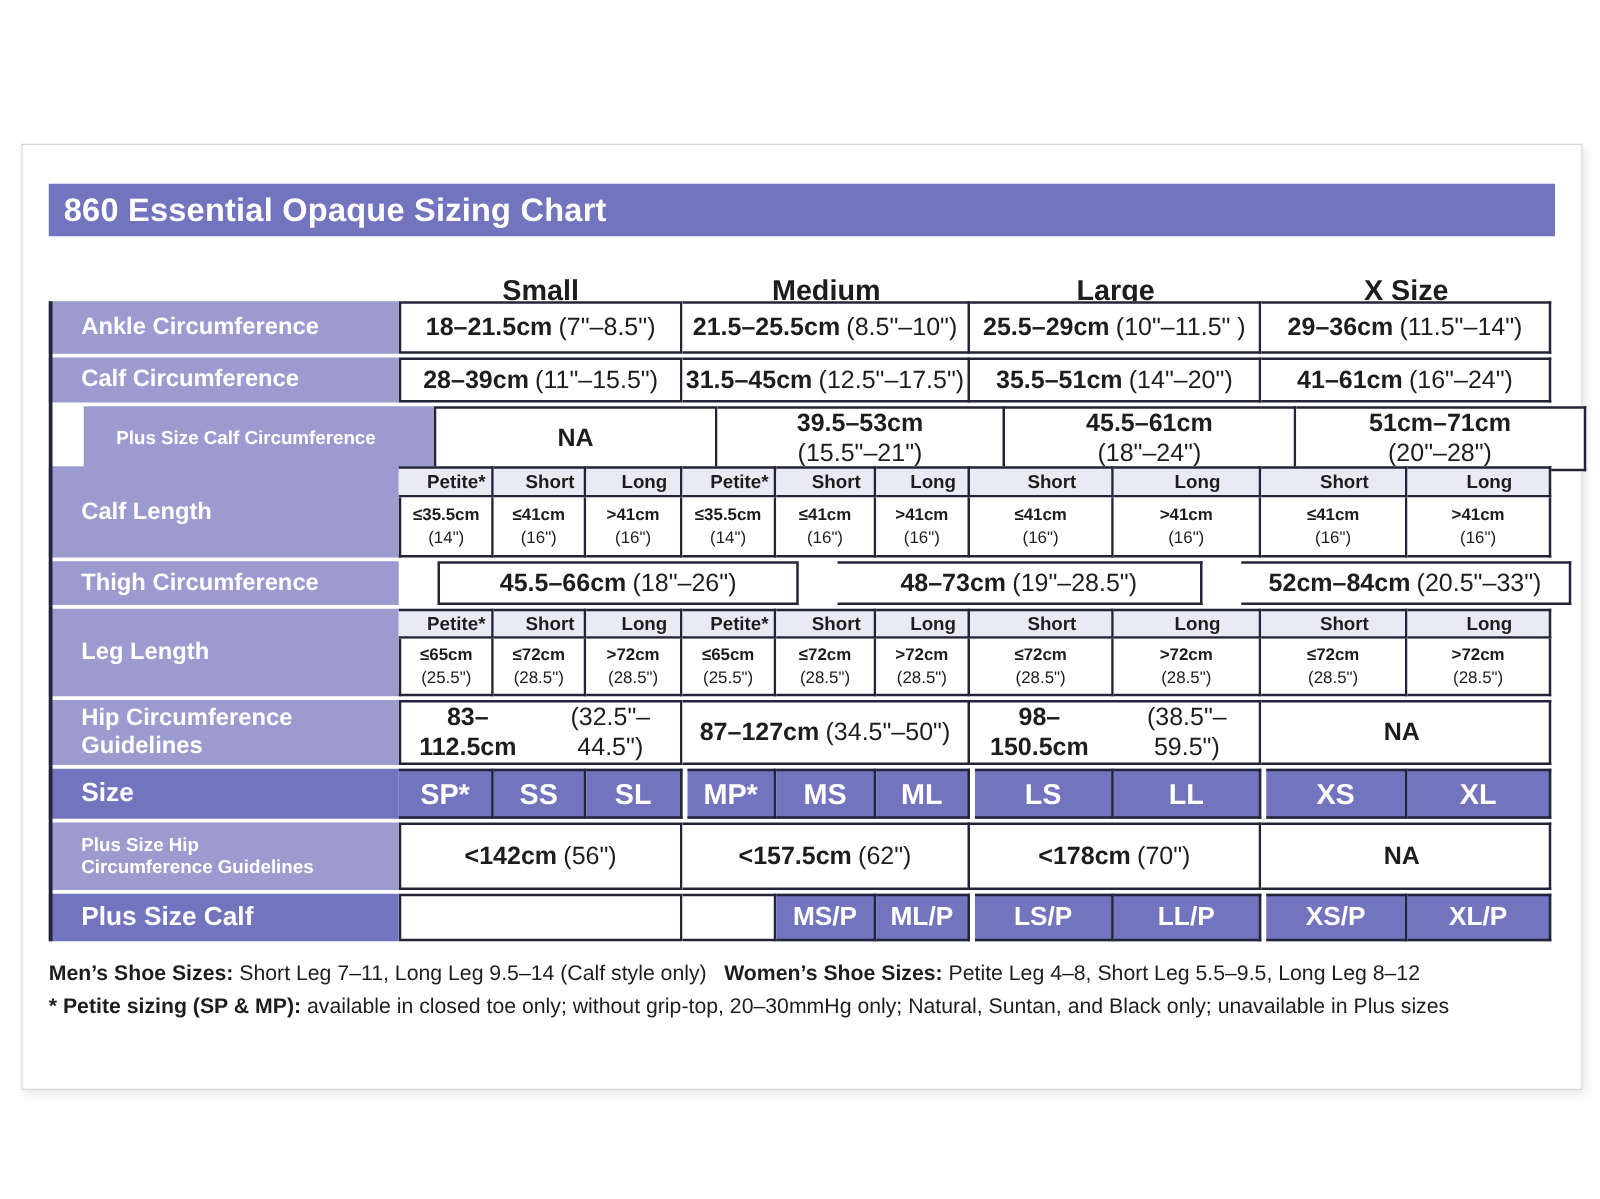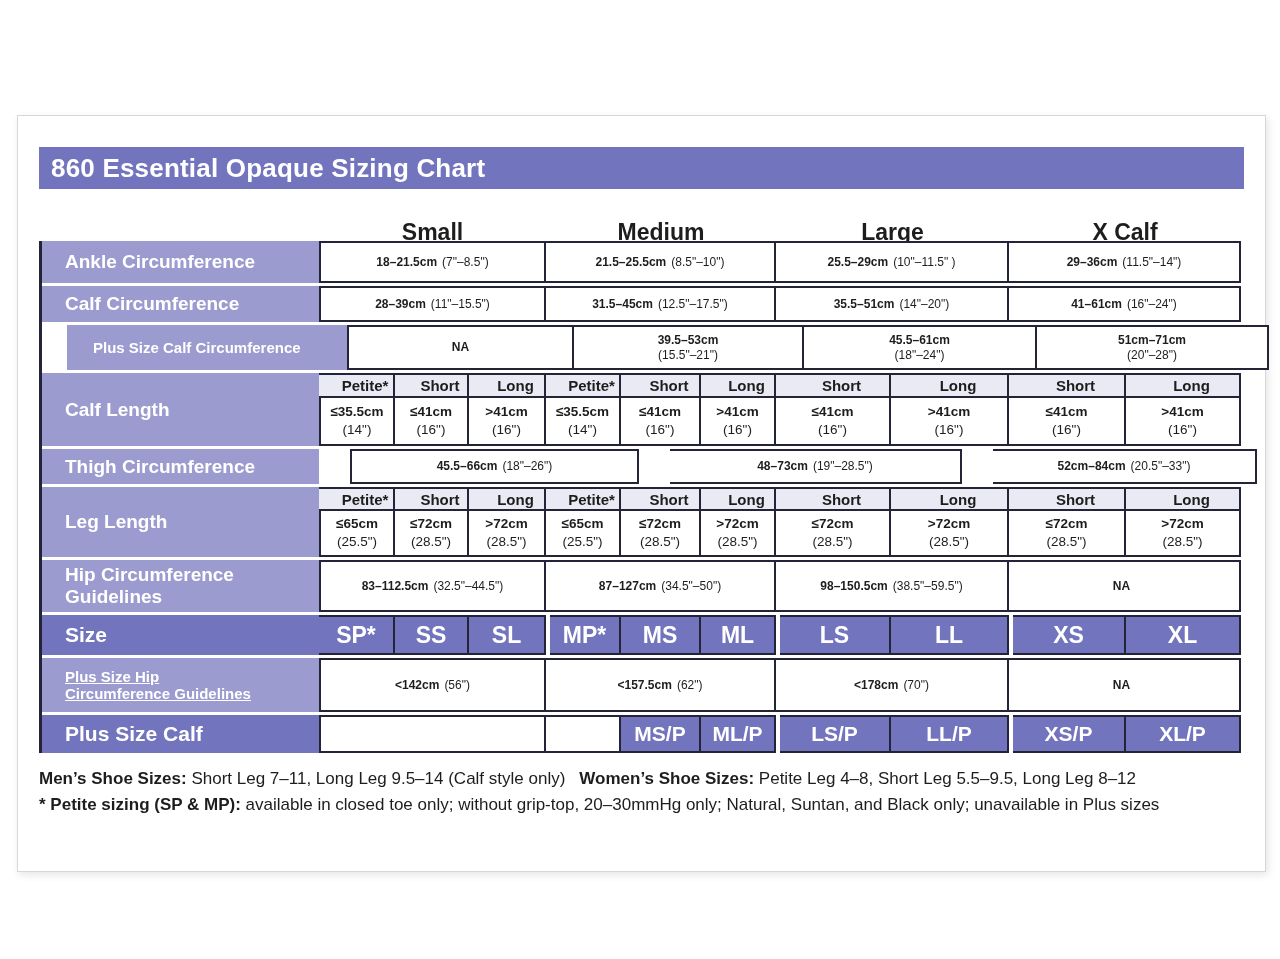--- a/index.html
+++ b/index.html
@@ -43,26 +43,26 @@
   .span2{grid-column:span 2;}
   .span3{grid-column:span 3;}
   .hcell{display:flex;align-items:center;justify-content:center;font-size:23px;font-weight:bold;margin-top:18px;}
   .lbl{
     background:var(--lav);color:#fff;font-weight:bold;font-size:19px;
     display:flex;align-items:center;padding-left:26px;line-height:1.15;
   }
   .lbl.sm{font-size:15px;}
   .lbl.big{background:var(--purple);font-size:21px;}
   .lbl .wrapspan{display:block;}
-  .lbl .w190{max-width:190px;text-decoration:underline;}
+  .lbl .w190{max-width:190px;}
   .lbl .w200{max-width:200px;}
   .cell{
     background:#fff;border:2px solid var(--bd);border-left:0;
     display:flex;align-items:center;justify-content:center;
-    text-align:center;font-size:12px;line-height:1.2;
+    text-align:center;font-size:20px;line-height:1.2;
   }
   .bl{border-left:2px solid var(--bd);}
   .cm{font-weight:bold;}
   .in{margin-left:5px;}
   .stack{flex-direction:column;}
   .stack .cm,.stack .in{display:block;margin-left:0;}
   .small-txt{font-size:13.5px;line-height:1.3;}
   .sub{
     background:var(--subbg);border:2px solid var(--bd);border-left:0;
     display:flex;align-items:center;justify-content:center;
@@ -90,21 +90,21 @@
     <span>860 Essential Opaque Sizing Chart</span>
   </div>
 
   <div class="table-wrap">
 
     <div class="row r-hdr">
       <div></div>
       <div class="hcell span3">Small</div>
       <div class="hcell span3">Medium</div>
       <div class="hcell span2">Large</div>
-      <div class="hcell span2">X Calf</div>
+      <div class="hcell span2">X Size</div>
     </div>
 
     <div class="row r-ankle">
       <div class="lbl">
           <span>Ankle Circumference</span>
         </div>
       <div class="cell span3 bl">
           <span class="cm">18–21.5cm</span>
           <span class="in">(7"–8.5")</span>
         </div>

